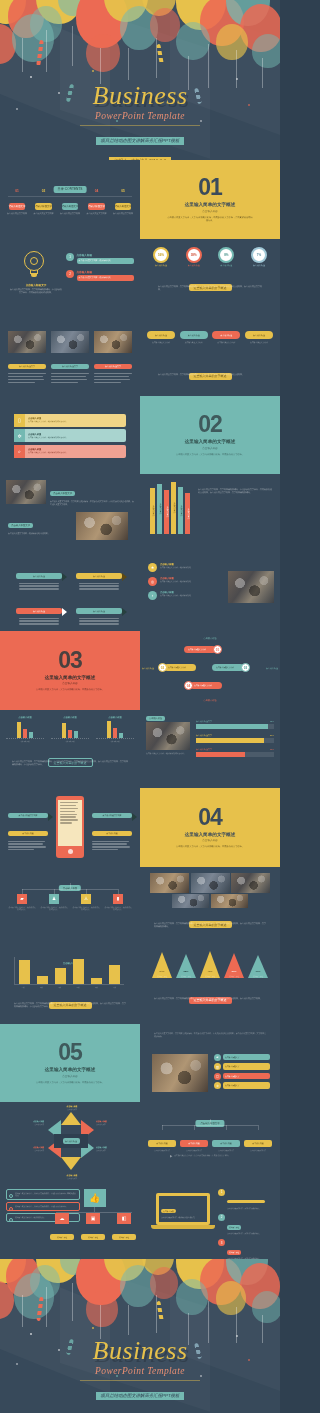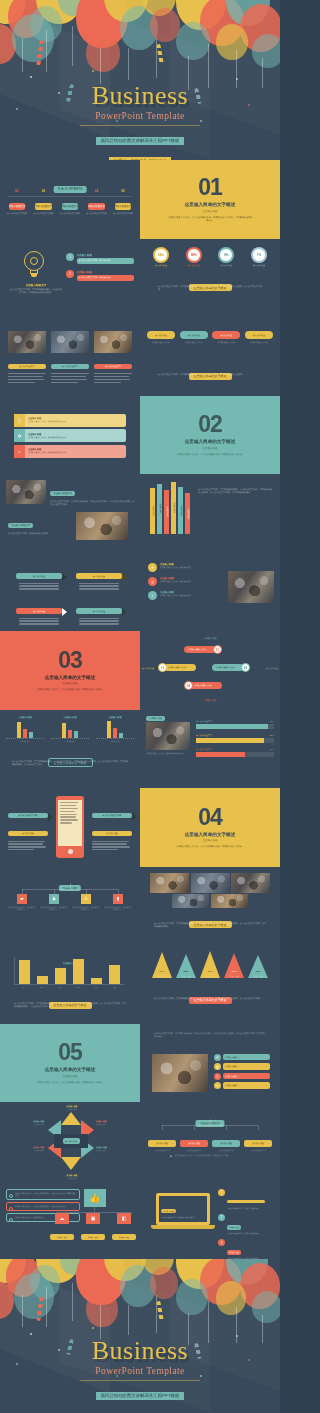--- a/index.html
+++ b/index.html
@@ -24,21 +24,21 @@
     border-left:3px solid transparent; border-right:3px solid transparent;
     border-top:5px solid inherit; opacity:.55;
   }
   .string { position:absolute; width:1px; background:rgba(255,255,255,.33); }
   .confetti { position:absolute; border-radius:1px; }
   .shadowfan {
     position:absolute; background:rgba(0,0,0,.10);
     transform-origin:top left;
   }
 
-  .cover-text { position:absolute; width:100%; text-align:center; z-index:9; }
+  .cover-text { position:absolute; width:100%; text-align:center; z-index:9;font-style:italic; }
   .biz-title {
     font-family:"Liberation Serif", serif;
     color:#e7c14b; letter-spacing:.5px;
     text-shadow:2px 3px 0 rgba(0,0,0,.18);
   }
   .biz-sub {
     font-family:"Liberation Serif", serif;
     color:#e98f73; letter-spacing:.4px;
   }
   .ruleline { height:1px; background:rgba(231,193,75,.45); margin:2px auto; }

